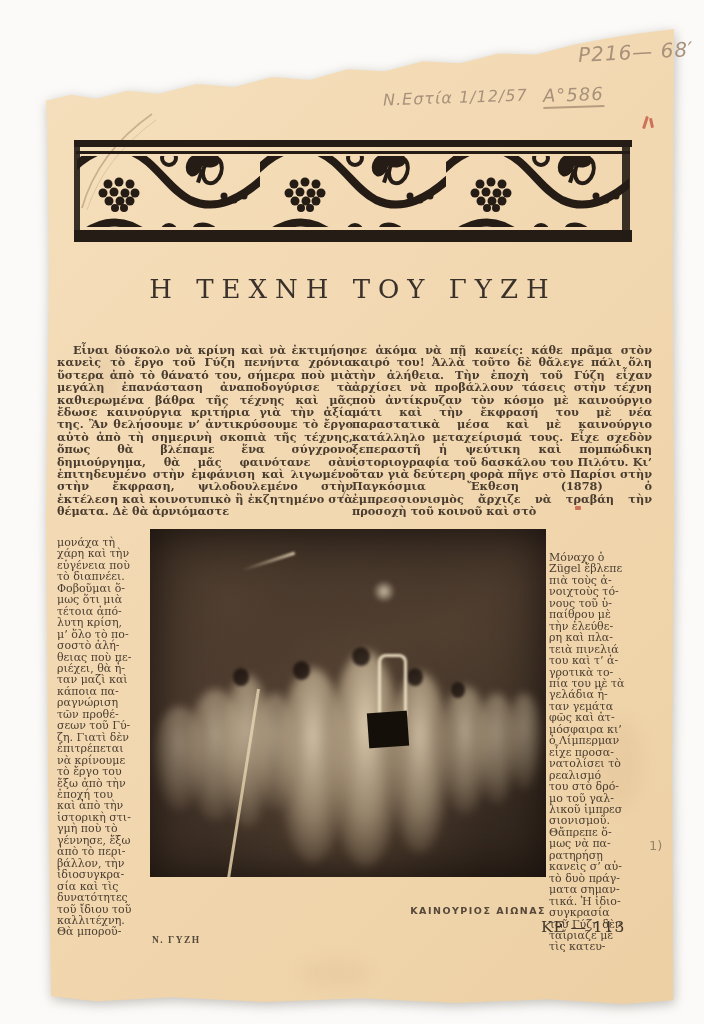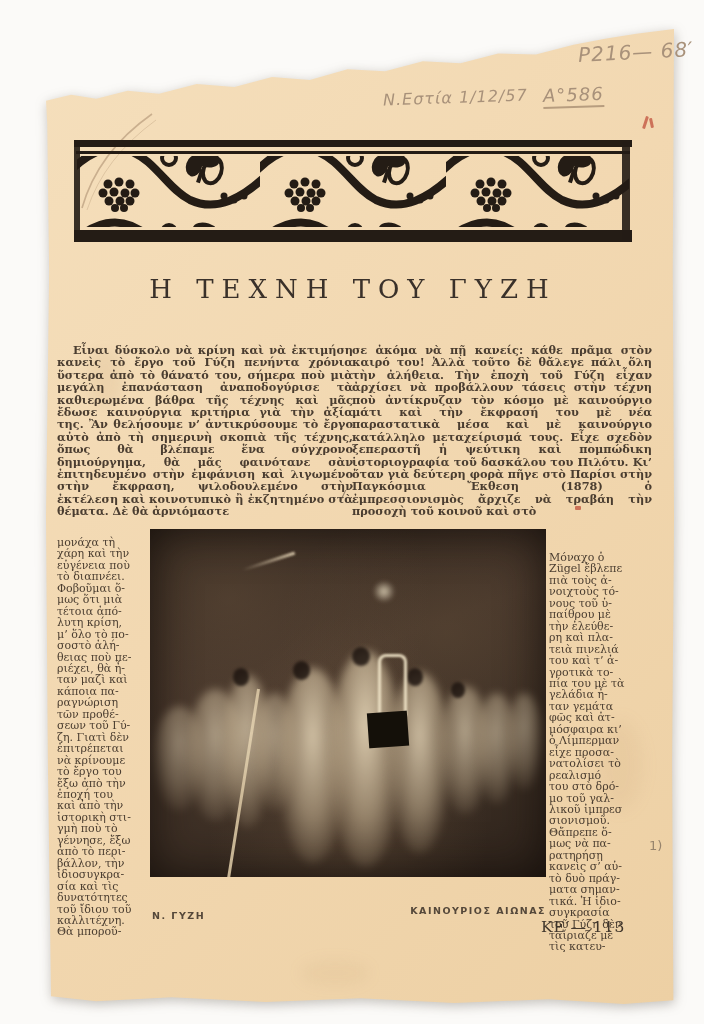--- a/index.html
+++ b/index.html
@@ -61,21 +61,21 @@
   .staff{position:absolute;left:27%;top:46%;width:3px;height:58%;background:#d8c5a2;
     transform:rotate(9deg);transform-origin:top center;filter:blur(.4px);opacity:.9;}
   .lyre{position:absolute;left:57.5%;top:36%;width:6%;height:17%;
     border-left:3px solid #efe3c6;border-right:3px solid #efe3c6;border-top:3px solid #efe3c6;
     border-radius:8px 8px 0 0;filter:blur(.8px);opacity:.95;}
   .book{position:absolute;left:55%;top:52.5%;width:10%;height:10%;background:#141009;
     transform:rotate(-4deg);filter:blur(.6px);}
 
   .caption{position:absolute;font-family:"DejaVu Sans",sans-serif;font-size:9.5px;
     letter-spacing:1.5px;color:#55483a;font-weight:bold;}
-  .caption-left{left:152px;top:910px;}
+  .caption-left{left:152px;top:935px;font-family:Liberation Serif, serif;}
   .caption-right{left:380px;top:893px;width:166px;text-align:right;margin-top:12px;}
 
   .pageno{position:absolute;left:541px;top:918px;font-size:15.5px;letter-spacing:1px;color:#3f352b;}
 
   .pencil-mark{position:absolute;font-family:"DejaVu Sans",sans-serif;color:#97846d;}
   .red-mark{position:absolute;background:#c0503c;opacity:.75;border-radius:1px;}
   svg{display:block;}
 </style>
 </head>
 <body>

